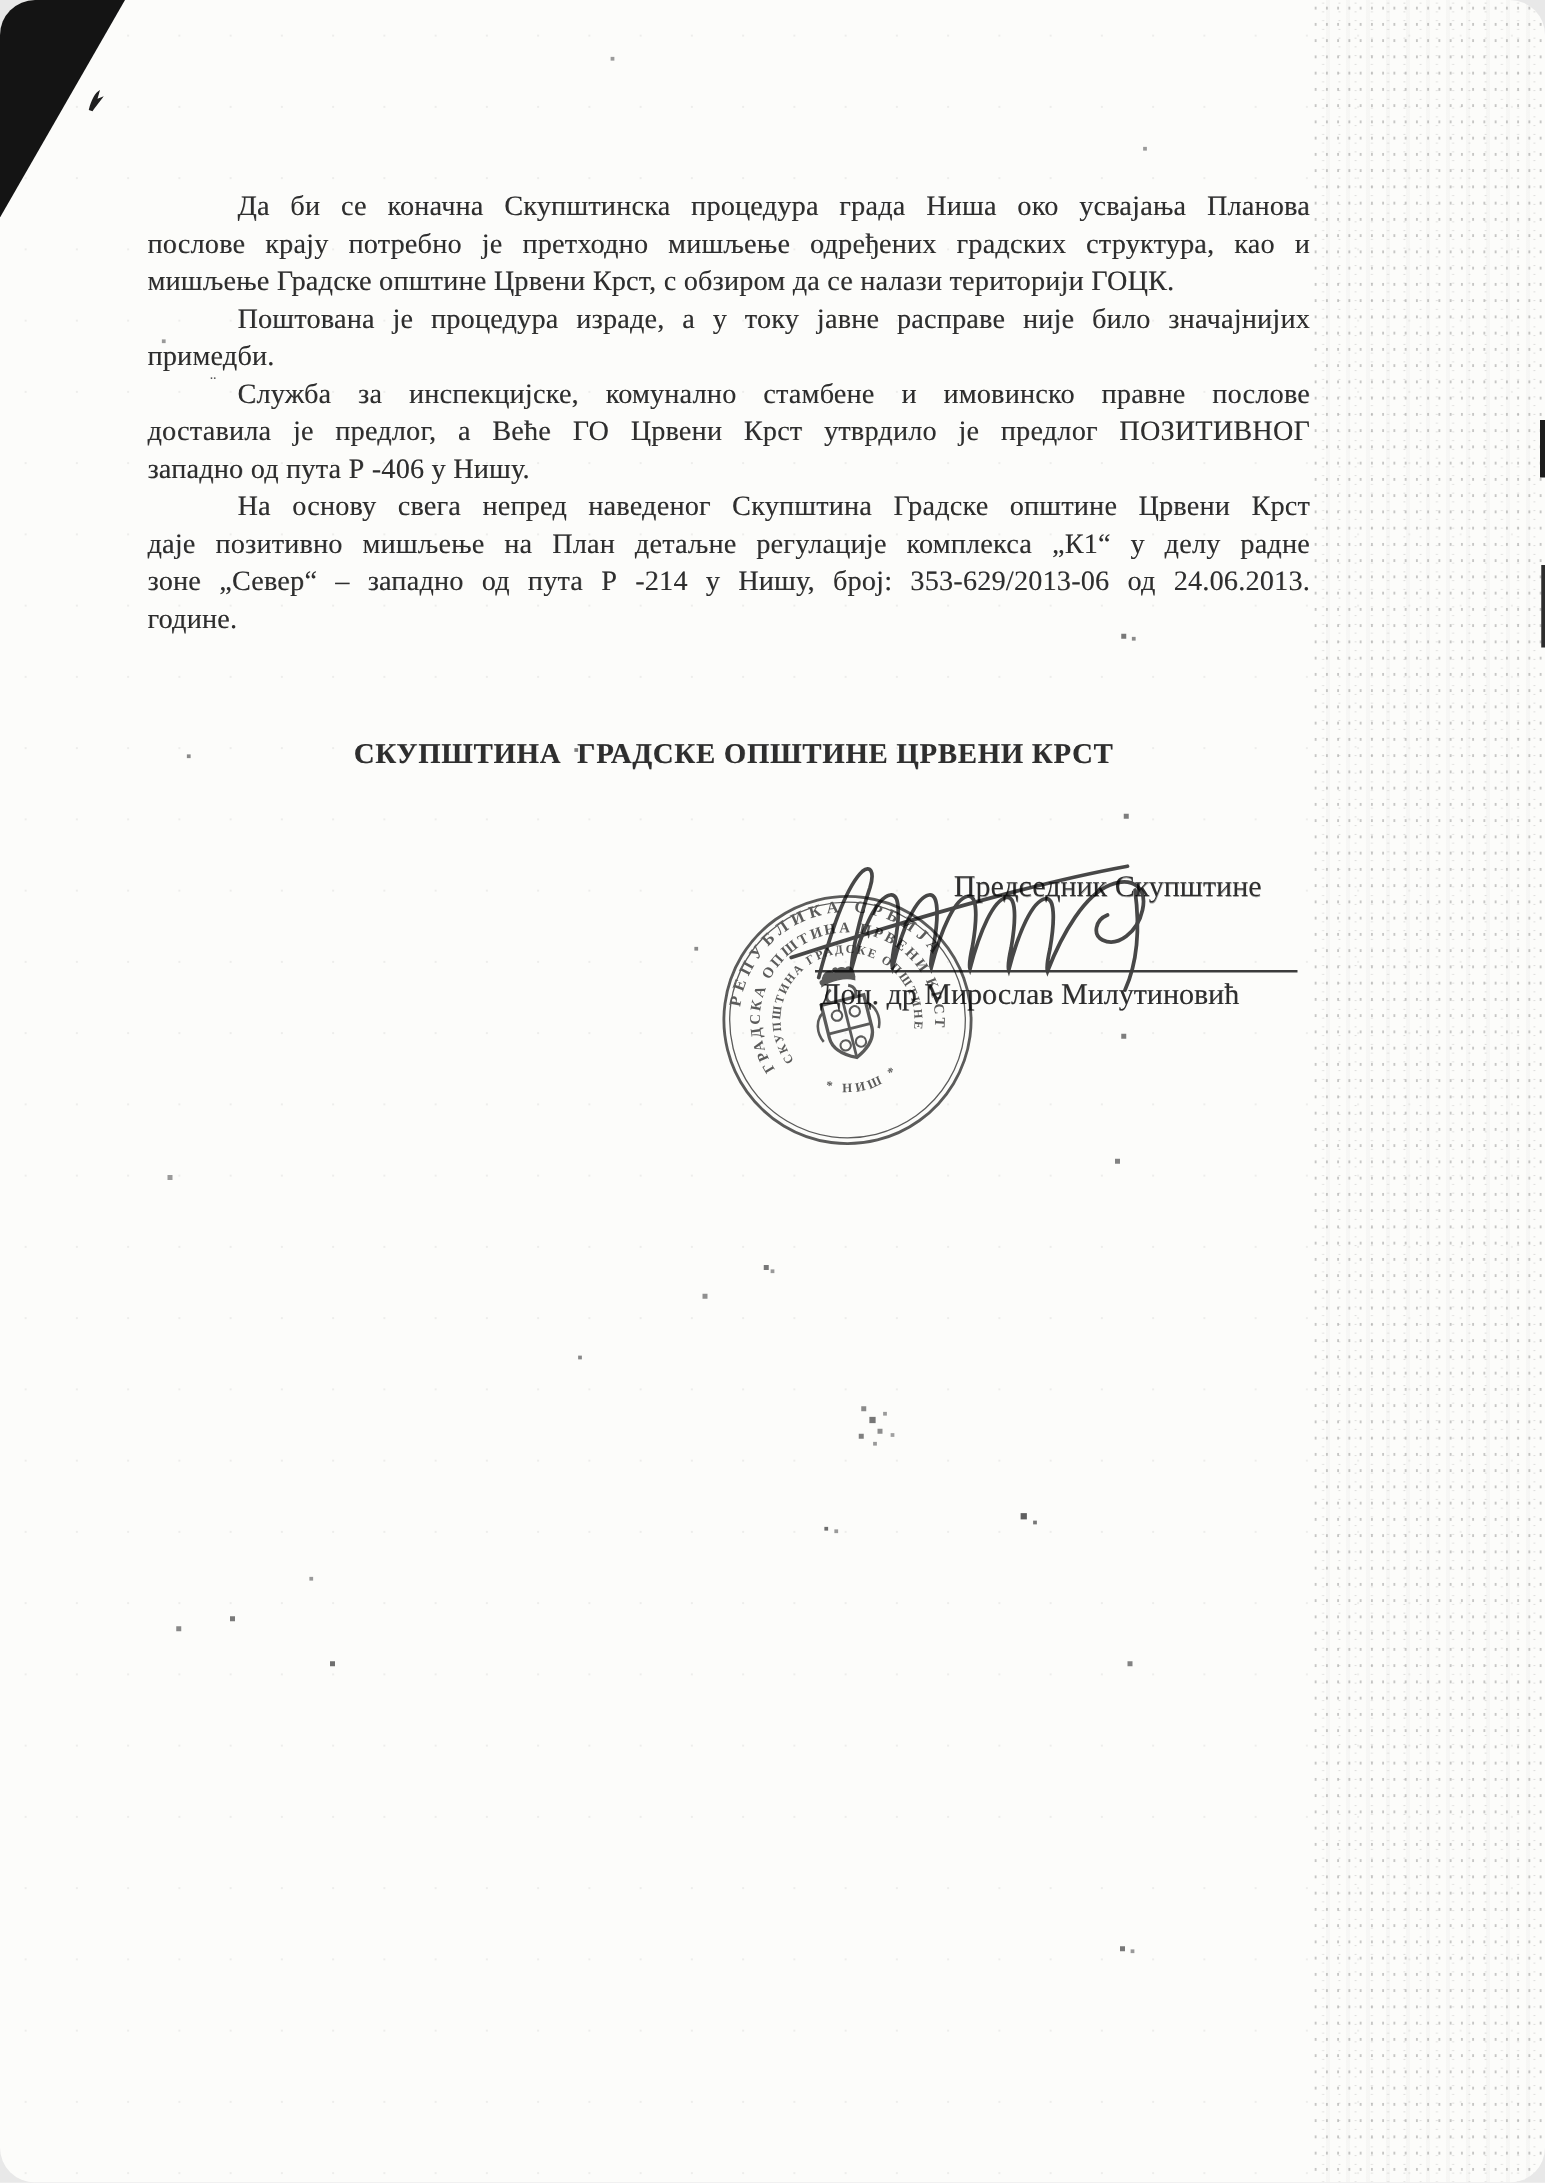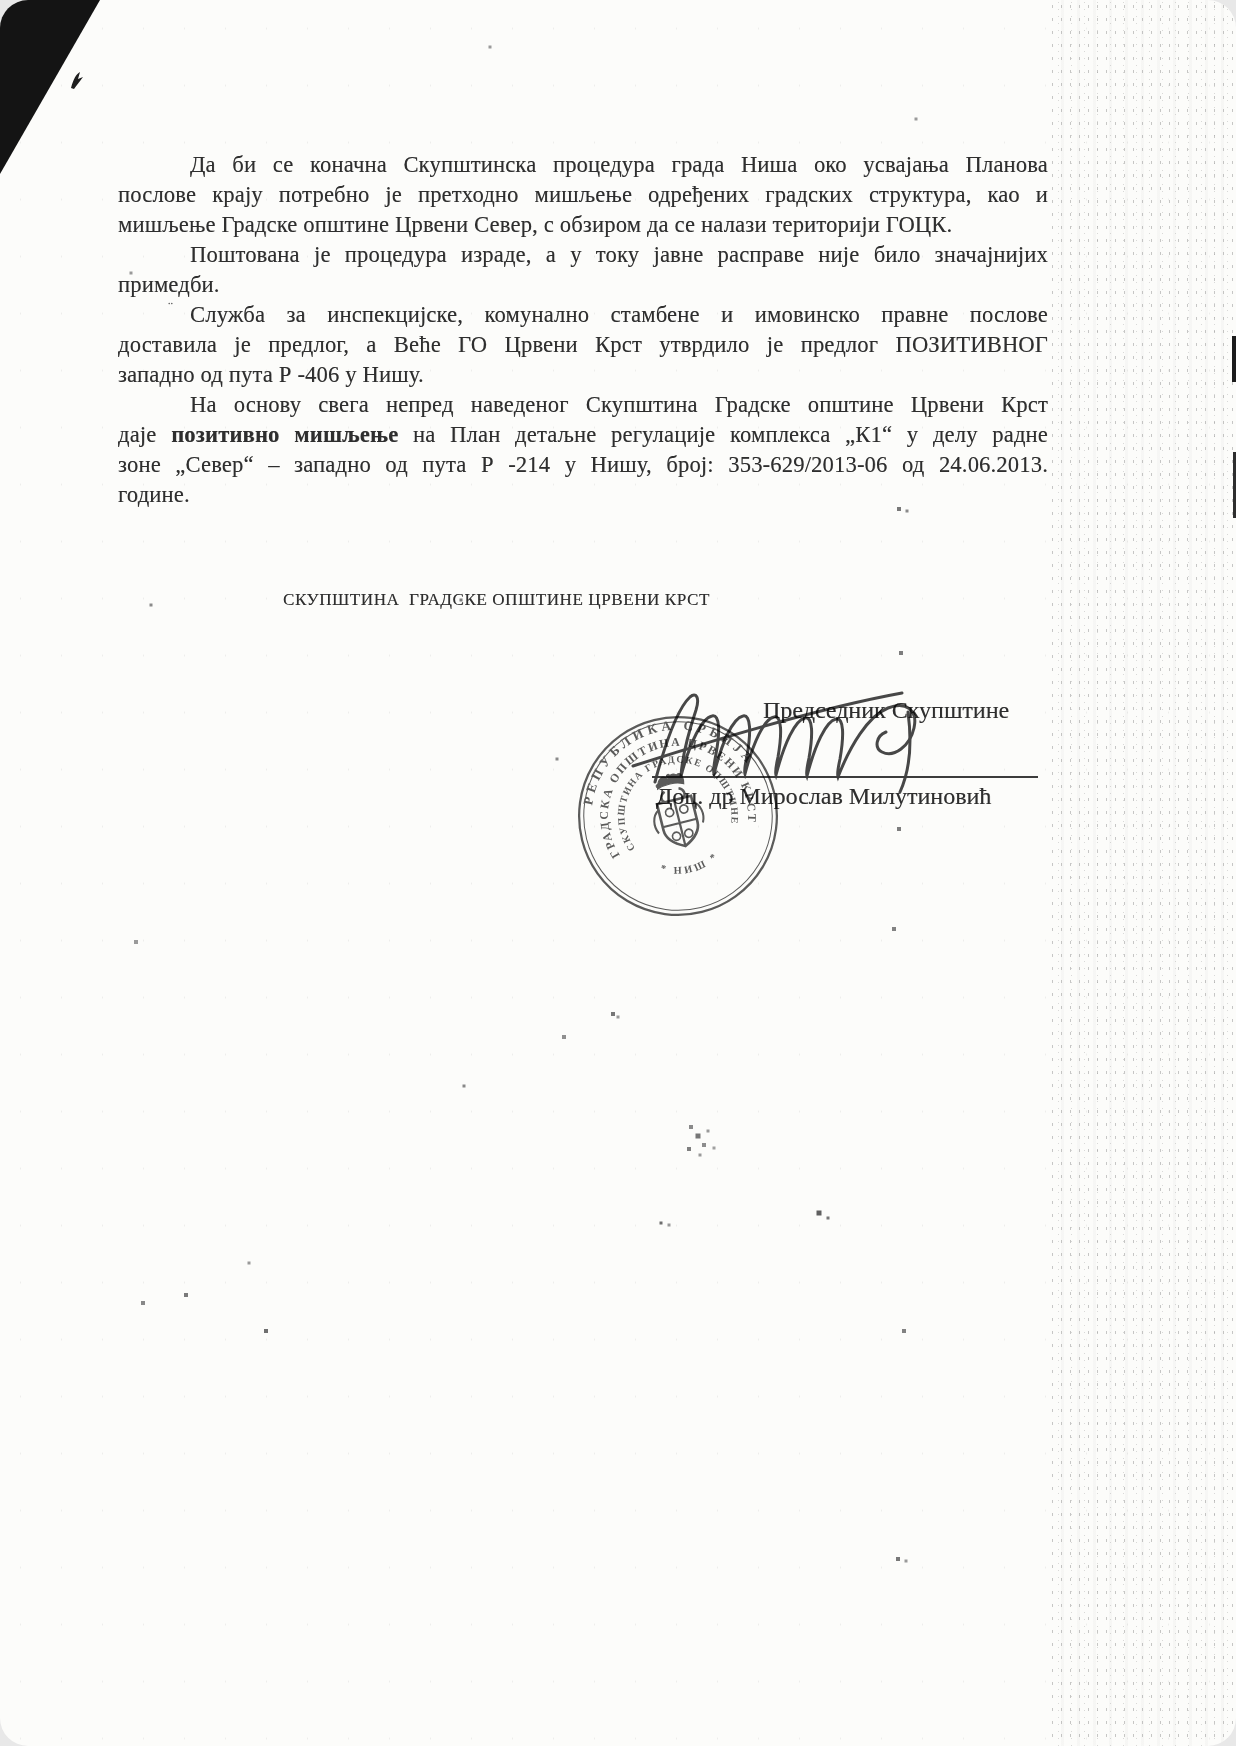--- a/index.html
+++ b/index.html
@@ -38,27 +38,27 @@
   .s2 { left:1233px; top:452px; width:3px; height:66px; background:#2e2e2e; }
 
   .doc-body {
     position:absolute; left:118px; top:150px; width:930px;
     font-size:22.5px; line-height:30px; letter-spacing:0.2px;
     text-shadow:0.3px 0.3px 0.4px rgba(55,55,55,0.45);
   }
   .line { text-align:justify; text-align-last:justify; height:30px; }
   .line.last { text-align-last:left; }
   .line.indent { text-indent:72px; }
-  .b { font-weight:bold; }
+  .b { font-weight:normal; }
 
   .margin-mark { position:absolute; left:168px; top:299px; font-size:15px; color:#555; }
 
   .doc-heading {
     position:absolute; left:283px; top:590px;
-    font-size:17px; font-weight:normal; letter-spacing:0.6px; white-space:pre;
+    font-size:23px; font-weight:bold; letter-spacing:0.6px; white-space:pre;
     text-shadow:0.3px 0.3px 0.4px rgba(55,55,55,0.5);
   }
   .sig-title {
     position:absolute; left:763px; top:697px; font-size:24px;
     text-shadow:0.3px 0.3px 0.4px rgba(55,55,55,0.45);
   }
   .sig-name {
     position:absolute; left:656px; top:783px; font-size:24px;
     text-shadow:0.3px 0.3px 0.4px rgba(55,55,55,0.45);
   }
@@ -102,21 +102,21 @@
   <div class="noise-band"></div>
   <div class="corner-triangle"></div>
 
   <svg class="corner-mark" width="18" height="20" viewBox="0 0 18 20">
     <path d="M 3,18 C 5,10 8,4 12,2 L 10,9 L 15,7 C 12,11 8,16 6,19 Z" fill="#1f1f1f"></path>
   </svg>
 
   <div class="doc-body">
       <div class="line indent"><span>Да би се коначна Скупштинска процедура града Ниша око усвајања Планова</span></div>
       <div class="line"><span>послове крају потребно је претходно мишљење одређених градских структура, као и</span></div>
-      <div class="line last"><span>мишљење Градске општине Црвени Север, с обзиром да се налази територији ГОЦК.</span></div>
+      <div class="line last"><span>мишљење Градске општине Црвени Крст, с обзиром да се налази територији ГОЦК.</span></div>
       <div class="line indent"><span>Поштована је процедура израде, а у току јавне расправе није било значајнијих</span></div>
       <div class="line last"><span>примедби.</span></div>
       <div class="line indent"><span>Служба за инспекцијске, комунално стамбене и имовинско правне послове</span></div>
       <div class="line"><span>доставила је предлог, а Веће ГО Црвени Крст утврдило је предлог ПОЗИТИВНОГ</span></div>
       <div class="line last"><span>западно од пута Р -406 у Нишу.</span></div>
       <div class="line indent"><span>На основу свега непред наведеног Скупштина Градске општине Црвени Крст</span></div>
       <div class="line"><span>даје </span><span class="b">позитивно мишљење</span><span> на План детаљне регулације комплекса „К1“ у делу радне</span></div>
       <div class="line"><span>зоне „Север“ – западно од пута Р -214 у Нишу, број: 353-629/2013-06 од 24.06.2013.</span></div>
       <div class="line last"><span>године.</span></div>
     </div>

